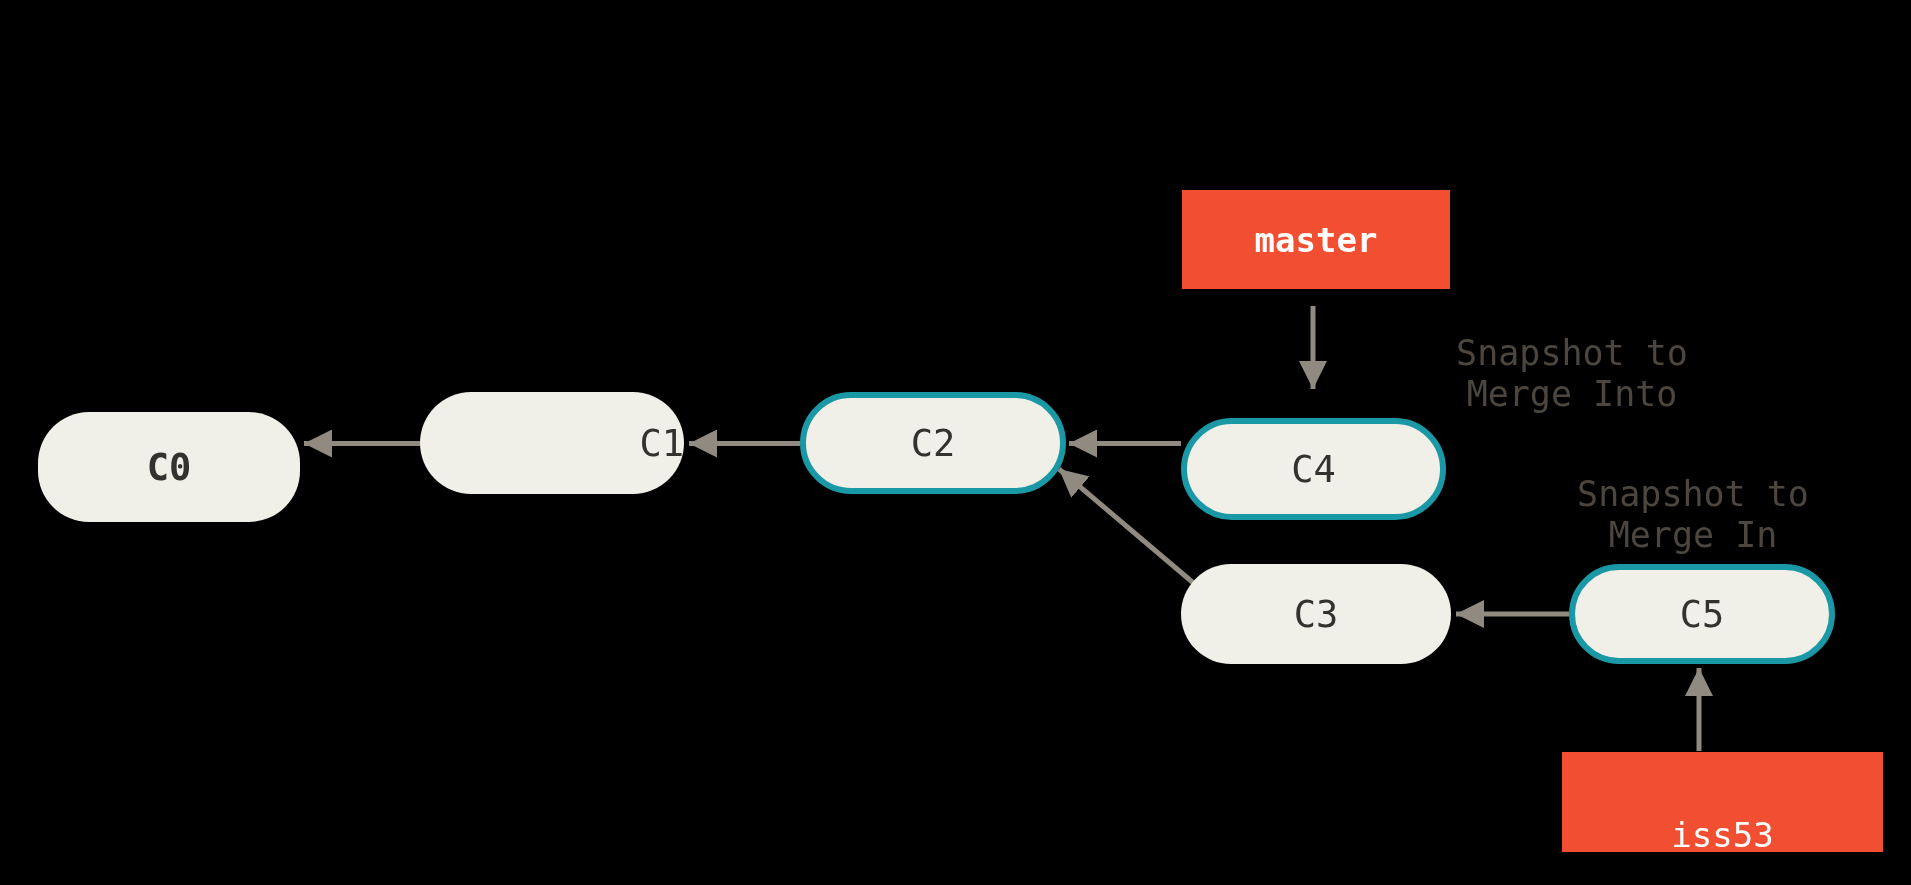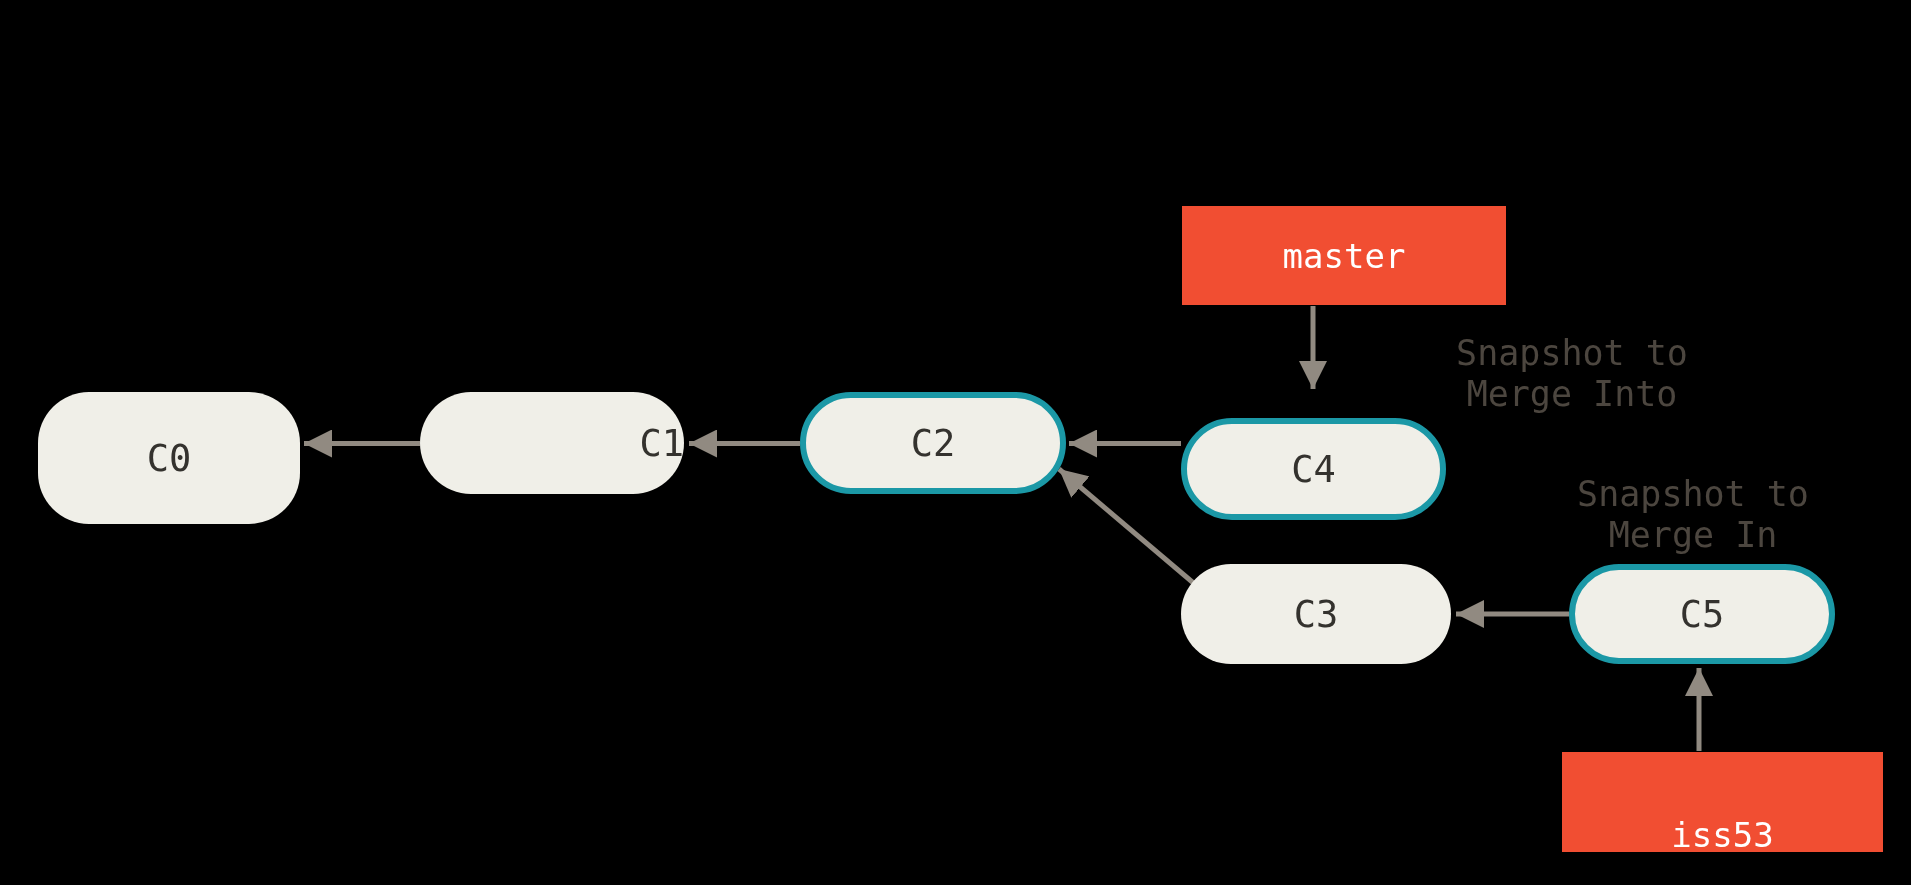--- a/index.html
+++ b/index.html
@@ -34,37 +34,37 @@
     background: var(--node-fill);
     border-radius: 51px;
     display: flex;
     align-items: center;
     justify-content: center;
     color: var(--node-text);
     font-size: 37px;
     line-height: 1;
   }
   .node.highlighted { border: 6px solid var(--node-border); }
-  .node-c0 { left: 38px;   top: 392px; width: 262px; height: 132px; }
+  .node-c0 { left: 38px;   top: 412px; width: 262px; height: 110px; font-weight: bold; }
   .node-c1 { left: 420px;  top: 392px; width: 264px; height: 102px; justify-content: flex-end; }
   .node-c2 { left: 800px;  top: 392px; width: 266px; height: 102px; }
   .node-c4 { left: 1181px; top: 392px; width: 265px; height: 102px; margin-top: 26px; }
   .node-c3 { left: 1181px; top: 564px; width: 270px; height: 100px; border-radius: 50px; }
   .node-c5 { left: 1569px; top: 564px; width: 266px; height: 100px; border-radius: 50px; }
   .branch-box {
     position: absolute;
     background: var(--branch-bg);
     color: var(--branch-text);
     display: flex;
     align-items: center;
     justify-content: center;
     font-size: 34px;
     line-height: 1;
   }
-  .branch-master { left: 1182px; top: 206px; width: 324px; height: 99px; }
+  .branch-master { left: 1182px; top: 190px; width: 268px; height: 99px; font-weight: bold; }
   .branch-iss53  { left: 1562px; top: 752px; width: 321px; height: 100px; align-items: flex-end; }
   .annotation {
     position: absolute;
     width: 400px;
     text-align: center;
     color: var(--annotation-text);
     font-size: 35px;
     line-height: 41px;
   }
   .annotation-common     { left: 733px;  top: 308px; }

